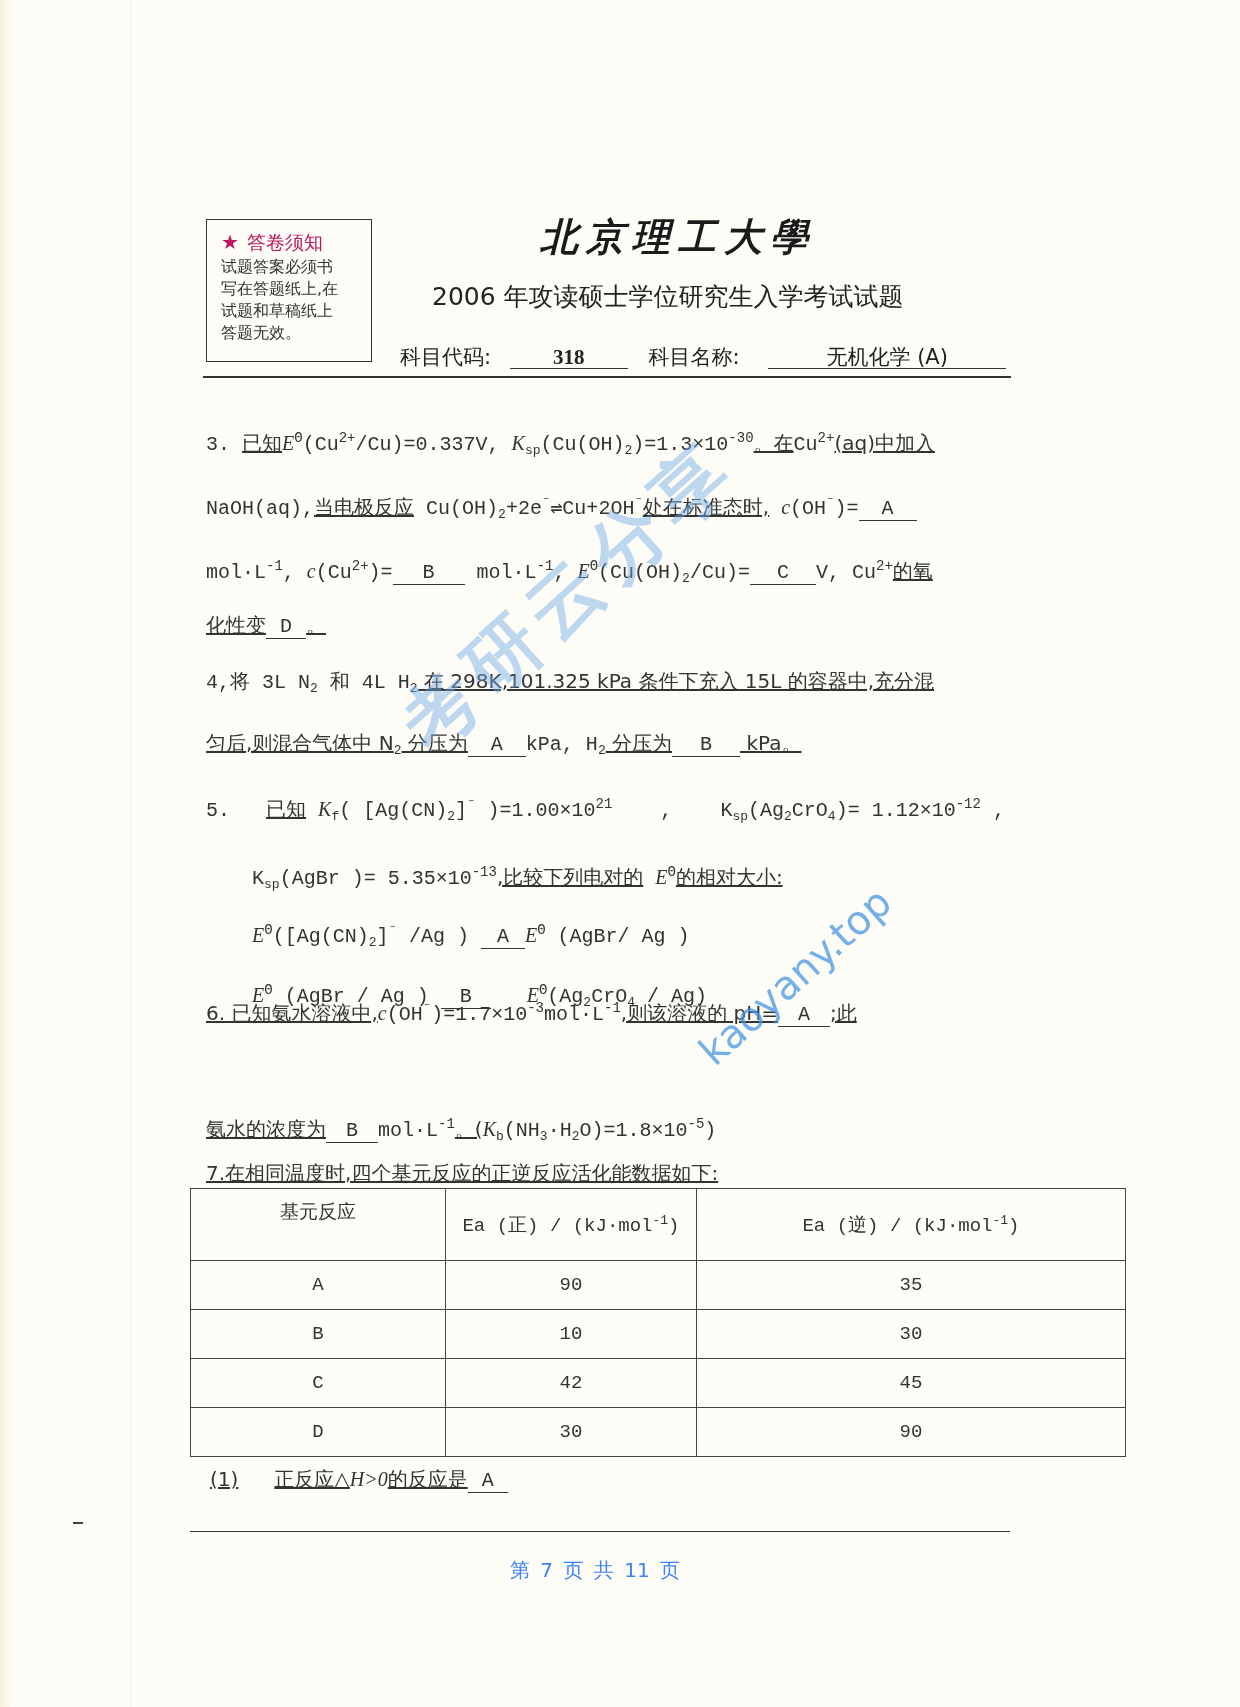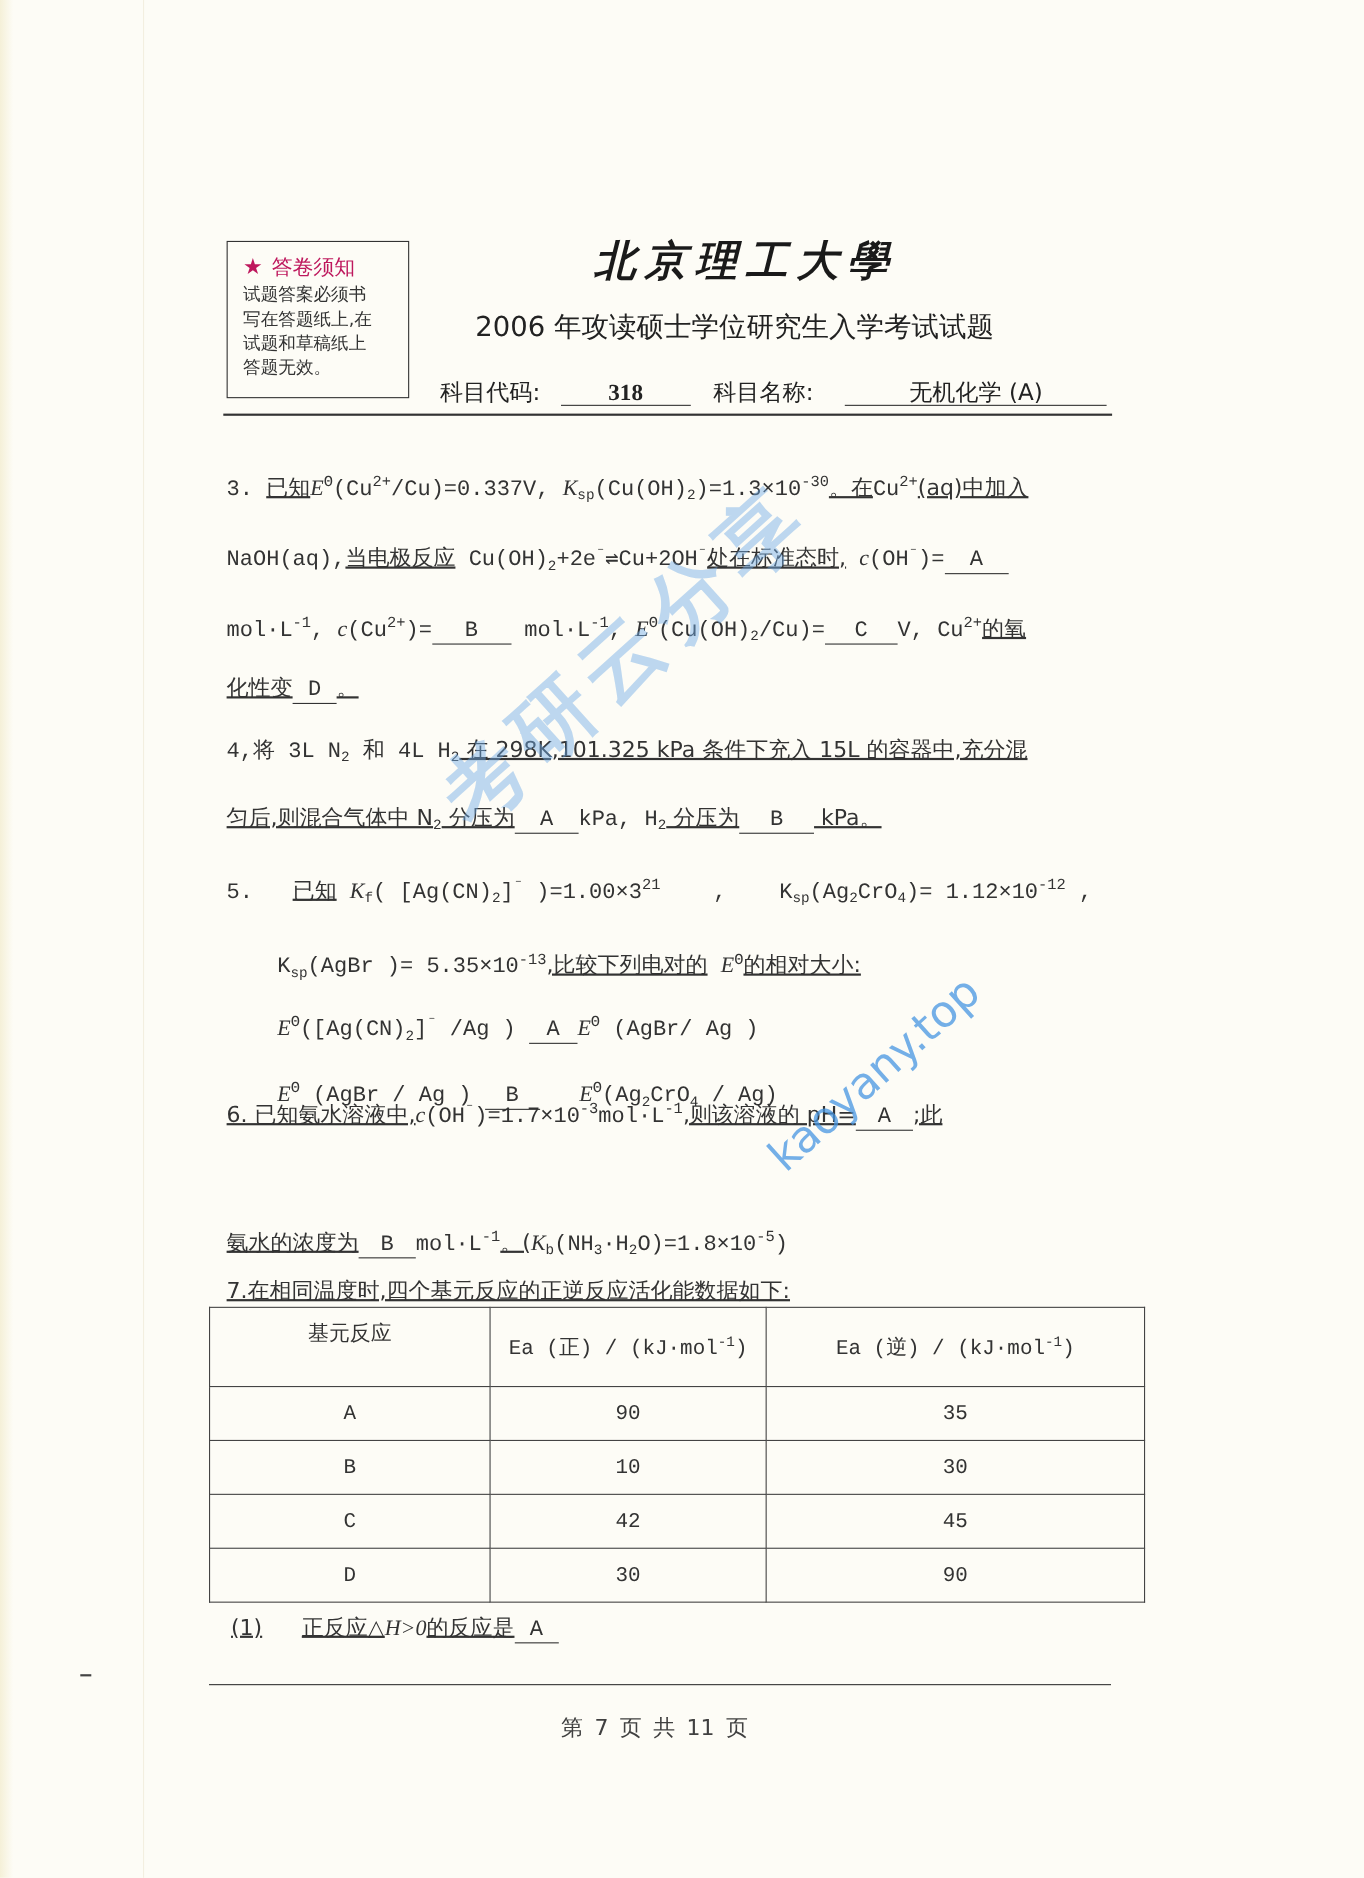--- a/index.html
+++ b/index.html
@@ -61,38 +61,38 @@
     .q-line .it { font-style: italic; font-family: "Liberation Serif", serif; }
     .q-line sup { font-size: 14px; vertical-align: 8px; line-height: 0; }
     .q-line sub { font-size: 13px; vertical-align: -4px; line-height: 0; }
     .blank {
       display: inline-block; border-bottom: 1.5px solid #333;
       text-align: center; line-height: 22px;
     }
     .indent { left: 252px; }
     table.ea-table {
       position: absolute; left: 190px; top: 1188px;
-      width: 851px; border-collapse: collapse;
+      width: 936px; border-collapse: collapse;
       font-family: "Liberation Mono", "DejaVu Sans Mono", monospace;
       font-size: 19px; color: #333;
     }
     table.ea-table td, table.ea-table th {
       border: 1.5px solid #444; text-align: center; font-weight: normal;
       height: 48px; padding: 0;
     }
     table.ea-table th { height: 61px; }
     table.ea-table th.first { vertical-align: top; padding-top: 10px; font-family: "DejaVu Sans", sans-serif; }
     table.ea-table sup { font-size: 13px; vertical-align: 7px; line-height: 0; }
     .footer-rule {
       position: absolute; left: 190px; top: 1531px; width: 820px; height: 0;
       border-top: 1.5px solid #333;
     }
     .page-number {
       position: absolute; left: 510px; top: 1557px;
-      font-family: "DejaVu Sans", sans-serif; font-size: 20px; color: #404040;
+      font-family: "DejaVu Sans", sans-serif; font-size: 20px; color: #3b82f6;
       word-spacing: 4px;
     }
     .stray-mark {
       position: absolute; left: 73px; top: 1522px; width: 10px; height: 2px; background: #444;
     }
     .watermark {
       position: absolute; left: 380px; top: 700px;
       transform: rotate(-42deg); transform-origin: left top;
       color: rgba(110, 170, 230, 0.45);
       font-family: "DejaVu Sans", sans-serif; font-size: 74px; font-weight: bold;
@@ -161,21 +161,21 @@
   <span>4,将 3L N</span><sub>2</sub><span> 和 4L H</span><sub>2</sub><span class="zh"> 在 298K,101.325 kPa 条件下充入 15L 的容器中,充分混</span>
 </div>
 
 <div class="q-line" style="top:730px;">
   <span class="zh">匀后,则混合气体中 N</span><sub>2</sub><span class="zh"> 分压为</span><span class="blank" style="width:58px;">A</span><span>kPa,  H</span><sub>2</sub><span class="zh"> 分压为</span><span class="blank" style="width:68px;">B</span><span class="zh"> kPa。</span>
 </div>
 
 <div class="q-line" style="top:796px;">
   <span>5.</span>&nbsp;&nbsp;
   <span class="zh">已知</span>
-  <span class="it">K</span><sub>f</sub><span>( [Ag(CN)</span><sub>2</sub><span>]</span><sup>⁻</sup><span> )=1.00×3</span><sup>21</sup>
+  <span class="it">K</span><sub>f</sub><span>( [Ag(CN)</span><sub>2</sub><span>]</span><sup>⁻</sup><span> )=1.00×10</span><sup>21</sup>
   &nbsp;&nbsp;&nbsp;<span>,</span>&nbsp;&nbsp;&nbsp;
   <span>K</span><sub>sp</sub><span>(Ag</span><sub>2</sub><span>CrO</span><sub>4</sub><span>)= 1.12×10</span><sup>-12</sup> <span>,</span>
 </div>
 
 <div class="q-line indent" style="top:864px;">
   <span>K</span><sub>sp</sub><span>(AgBr )= 5.35×10</span><sup>-13</sup><span class="zh">,比较下列电对的</span>
   <span class="it">E</span><sup>Θ</sup><span class="zh">的相对大小:</span>
 </div>
 
 <div class="q-line indent" style="top:924px;">

